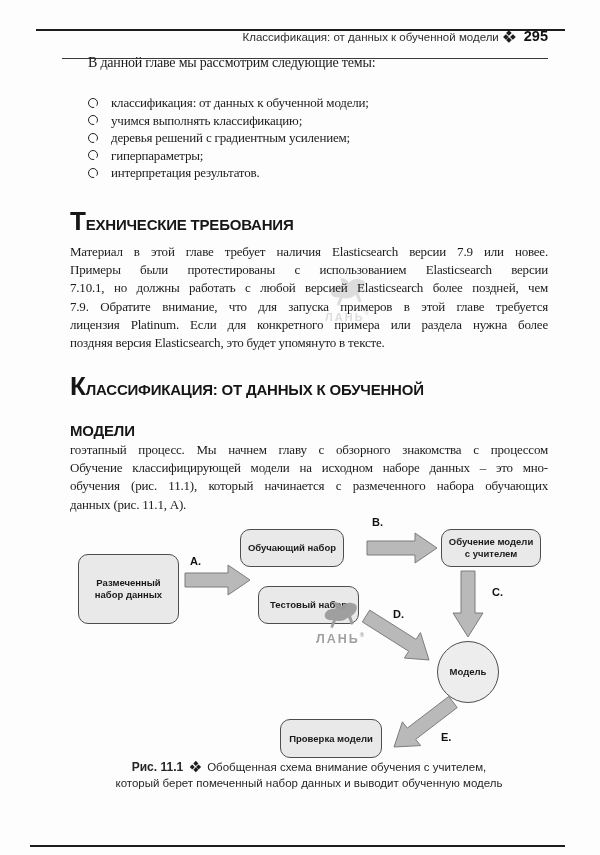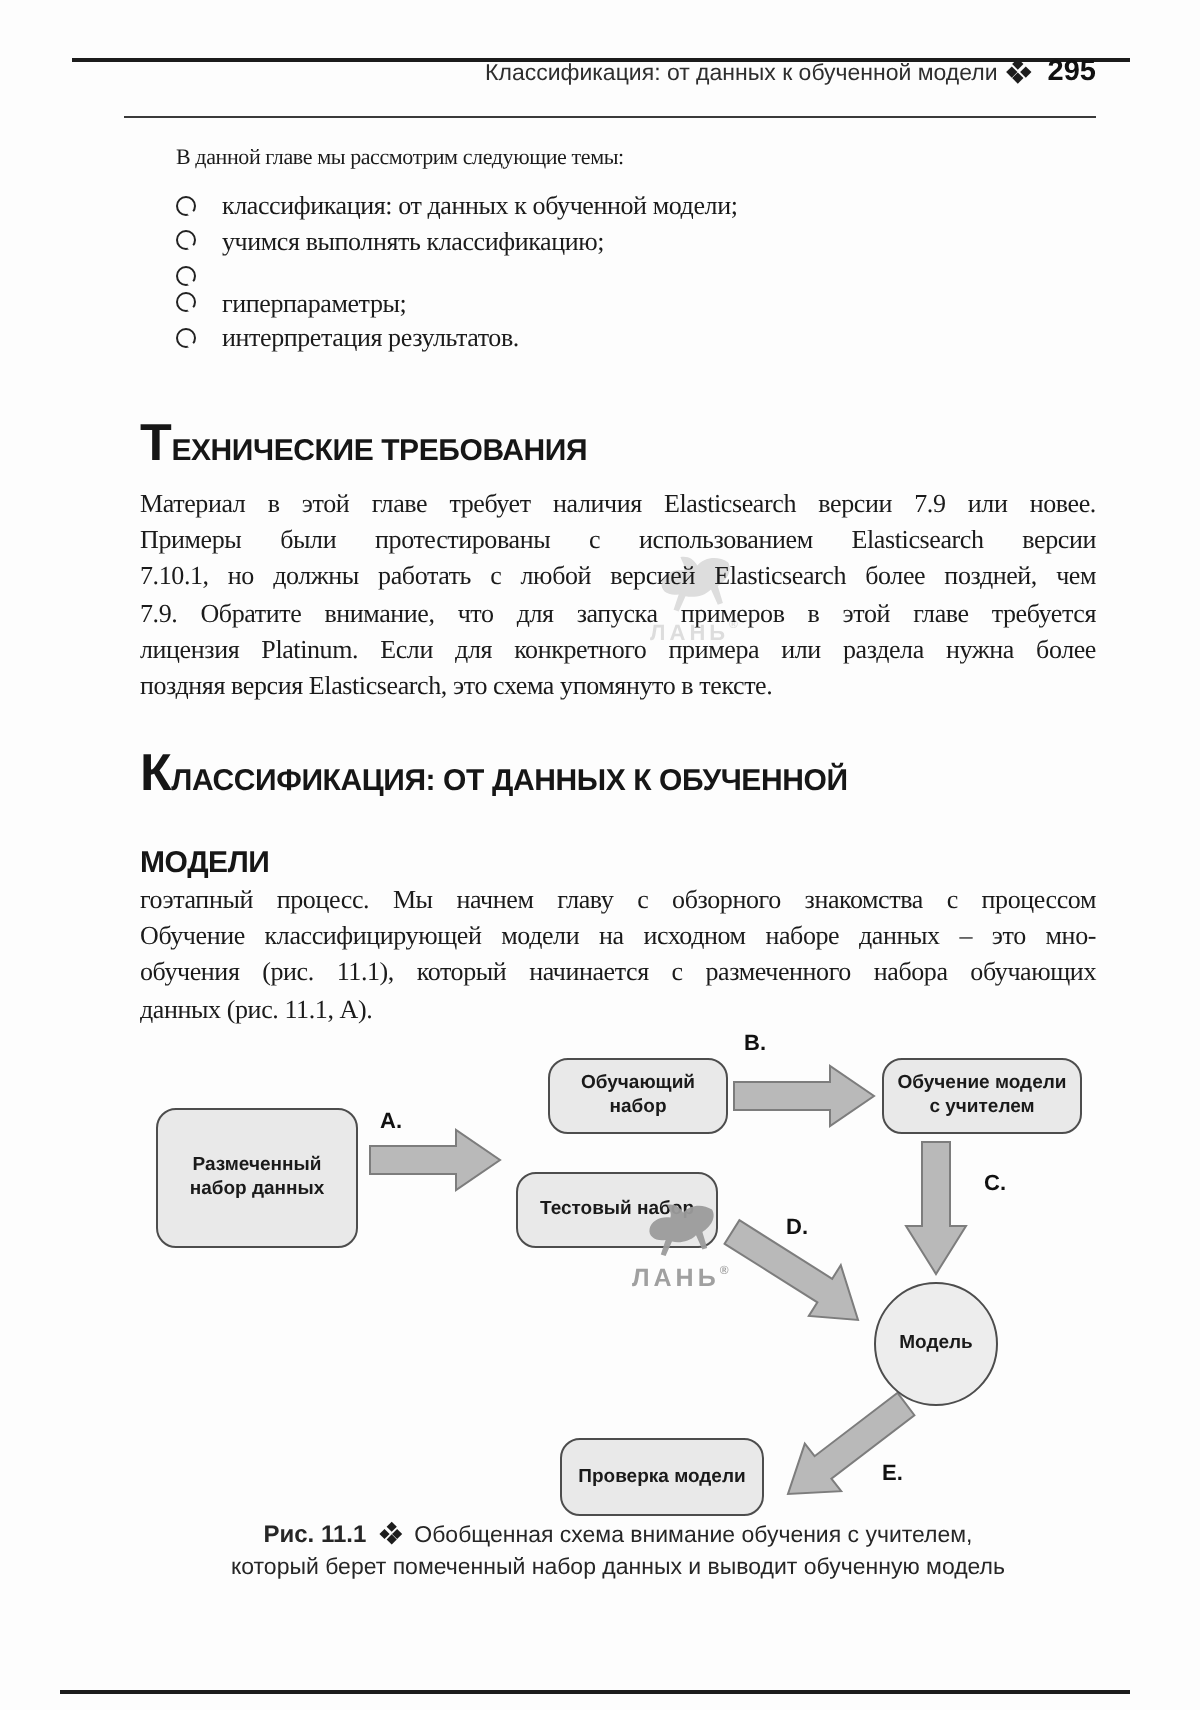--- a/index.html
+++ b/index.html
@@ -22,22 +22,22 @@
 
   
   .dmd{position:relative;display:inline-block;width:11px;height:11px;vertical-align:-1px;margin:0 5px;}
   .dmd i{position:absolute;width:3.8px;height:3.8px;background:#1d1d1d;transform:rotate(45deg);}
   .dmd i:nth-child(1){left:3.6px;top:0;}
   .dmd i:nth-child(2){left:0;top:3.6px;}
   .dmd i:nth-child(3){left:7.2px;top:3.6px;}
   .dmd i:nth-child(4){left:3.6px;top:7.2px;}
 
   .intro{
-    position:absolute;left:70px;top:70px;width:478px;
-    font-size:11px;line-height:18.2px;text-indent:18px;letter-spacing:-0.2px;
+    position:absolute;left:70px;top:54px;width:478px;
+    font-size:14px;line-height:18.2px;text-indent:18px;letter-spacing:-0.2px;
   }
 
   .topics{
     position:absolute;left:88px;top:94px;width:460px;margin:0;padding:0;list-style:none;
     font-size:13px;line-height:17.5px;letter-spacing:-0.2px;
   }
   .topics li{display:flex;gap:13px;}
   .blt{
     position:relative;display:inline-block;flex:none;width:8px;height:8px;
     border:1.6px solid #222;border-radius:50%;margin-top:3.5px;
@@ -112,40 +112,41 @@
     <li>
         <span class="blt"></span>
         <span>классификация: от данных к обученной модели;</span>
       </li>
     <li>
         <span class="blt"></span>
         <span>учимся выполнять классификацию;</span>
       </li>
     <li>
         <span class="blt"></span>
+        <span>деревья решений с градиентным усилением;</span>
       </li>
     <li>
         <span class="blt"></span>
         <span>гиперпараметры;</span>
       </li>
     <li>
         <span class="blt"></span>
         <span>интерпретация результатов.</span>
       </li>
   </ul>
 
   <h1 class="h h-tech"><span class="lead">Т</span><span class="rest">ехнические требования</span></h1>
 
   <div class="para p1">
     <div class="jline">Материал в этой главе требует наличия Elasticsearch версии 7.9 или новее.</div>
     <div class="jline">Примеры были протестированы с использованием Elasticsearch версии</div>
     <div class="jline">7.10.1, но должны работать с любой версией Elasticsearch более поздней, чем</div>
     <div class="jline">7.9. Обратите внимание, что для запуска примеров в этой главе требуется</div>
     <div class="jline">лицензия Platinum. Если для конкретного примера или раздела нужна более</div>
-    <div>поздняя версия Elasticsearch, это схема упомянуто в тексте.</div>
+    <div>поздняя версия Elasticsearch, это будет упомянуто в тексте.</div>
   </div>
 
   <div class="wm wm1">
     <svg width="46" height="34" viewBox="0 0 48 40">
       <path fill="currentColor" d="M44 6 C38 2 30 3 26 8 C24 4 20 2 16 3 C17 6 19 8 18 11 C12 10 6 13 5 18 C4 23 9 26 15 25 L12 34 L15 35 L19 26 C24 27 30 26 34 22 L38 31 L41 30 L38 20 C43 17 47 11 44 6 Z"></path>
     </svg>
     <span class="wm-txt"><span>ЛАНЬ</span><sup>®</sup></span>
   </div>
 
   <h1 class="h h-class-1"><span class="lead">К</span><span class="rest">лассификация: от данных к обученной</span></h1>
@@ -162,21 +163,21 @@
     <g fill="#b9b9b9" stroke="#7d7d7d" stroke-width="1">
       <polygon points="185,573 228,573 228,565 250,580 228,595 228,587 185,587"></polygon>
       <polygon points="367,541 415,541 415,533 437,548 415,563 415,555 367,555"></polygon>
       <polygon points="461,571 461,613 453,613 468,637 483,613 475,613 475,571"></polygon>
       <polygon points="362.3,621.9 408.7,651.2 404.4,658 429,660 420.4,632.6 416.1,639.4 369.7,610.1"></polygon>
       <polygon points="448.8,696.4 407.3,728.1 402.4,721.8 394,747 420.6,745.6 415.7,739.3 457.2,707.6"></polygon>
     </g>
   </svg>
 
   <div class="nbox" style="left:78px;top:554px;width:101px;height:70px;">Размеченный набор данных</div>
-  <div class="nbox" style="left:274px;top:529px;width:90px;height:38px;">Обучающий набор</div>
+  <div class="nbox" style="left:240px;top:529px;width:104px;height:38px;">Обучающий набор</div>
   <div class="nbox" style="left:258px;top:586px;width:101px;height:38px;">Тестовый набор</div>
   <div class="nbox" style="left:441px;top:529px;width:100px;height:38px;">Обучение модели с учителем</div>
   <div class="nbox ncircle" style="left:437px;top:641px;width:62px;height:62px;">Модель</div>
   <div class="nbox" style="left:280px;top:719px;width:102px;height:39px;">Проверка модели</div>
 
   <div class="alabel" style="left:190px;top:555px;">A.</div>
   <div class="alabel" style="left:372px;top:516px;">B.</div>
   <div class="alabel" style="left:492px;top:586px;">C.</div>
   <div class="alabel" style="left:393px;top:608px;">D.</div>
   <div class="alabel" style="left:441px;top:731px;">E.</div>

